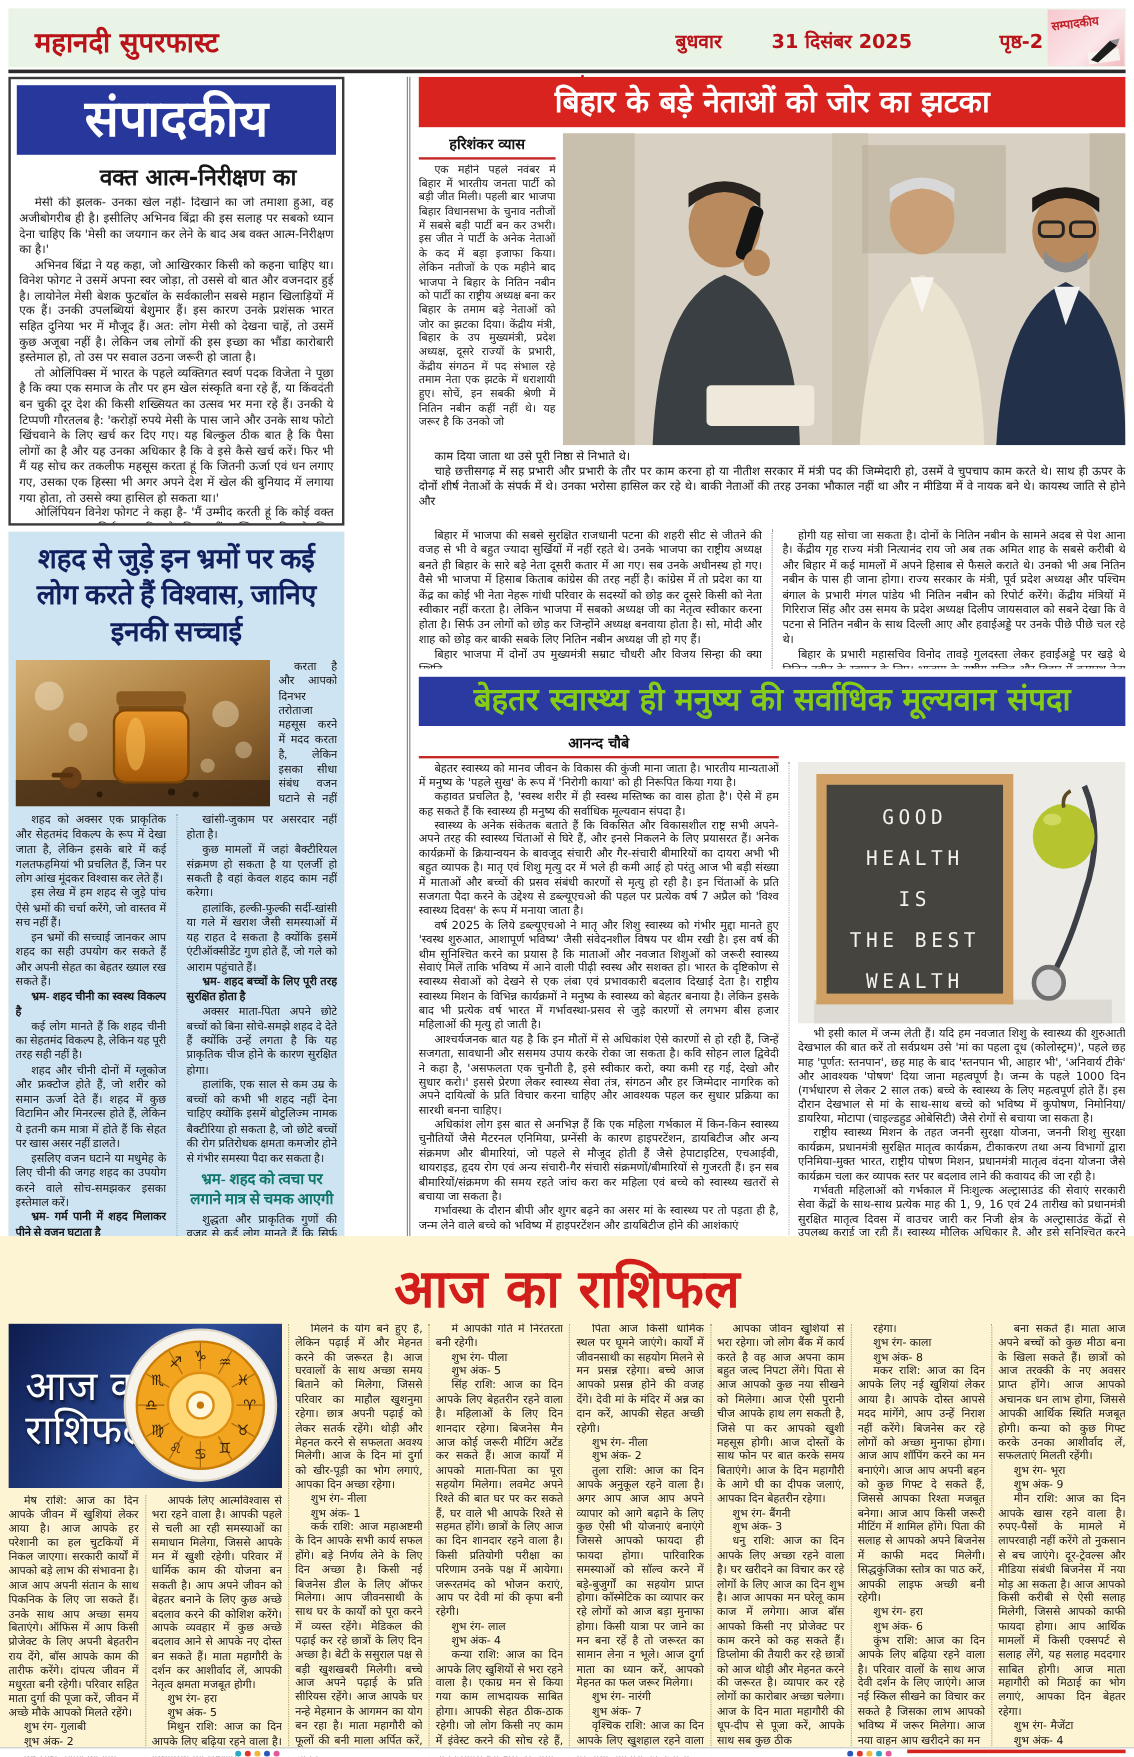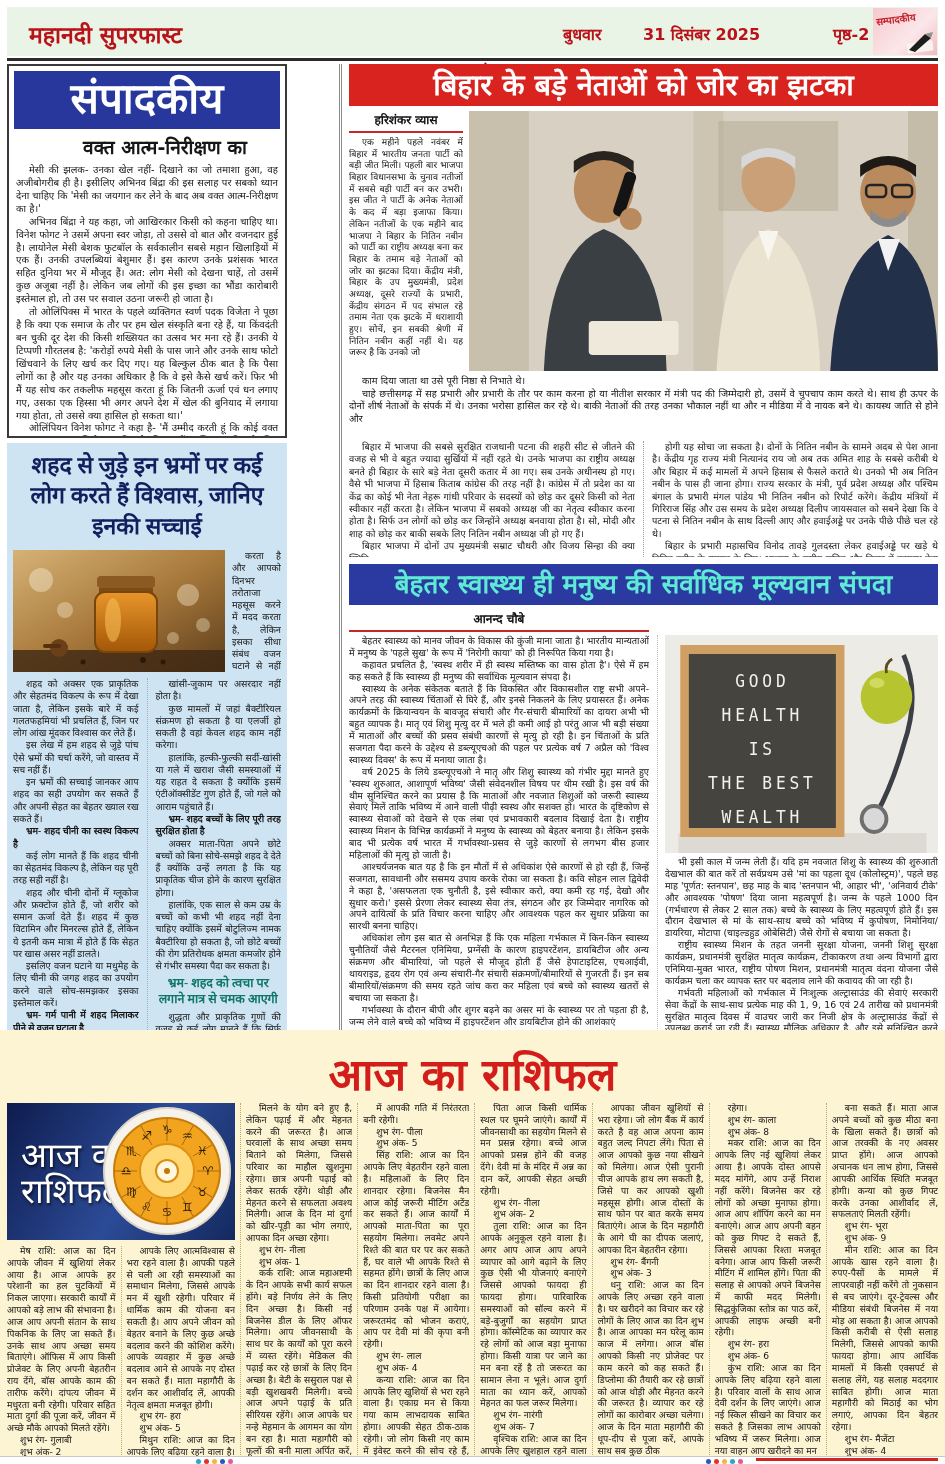--- a/index.html
+++ b/index.html
@@ -38,35 +38,35 @@
   .honey-img{width:212px;height:122px;flex:none;}
   .honey-lead{flex:1;min-width:0;}
   .honey-lead p{font-size:9.3px;}
   .honey-cols{display:flex;gap:8px;margin-top:6px;height:396px;}
   .hcol{flex:1;min-width:0;}
   .hcol p{font-size:9.3px;}
   .hcol + .hcol{border-left:1px dotted #9ab2c4;padding-left:8px;}
 
   
   .col-right{position:absolute;left:339px;top:64px;width:599px;height:966px;border-left:3px double #8a8a8a;padding-left:7px;overflow:hidden;}
-  .red-banner{height:42px;background:#d8231f;color:#fff;font-weight:bold;font-size:29px;text-align:center;line-height:42px;}
+  .red-banner{height:42px;background:#d8231f;color:#fff;font-weight:bold;font-size:25px;text-align:center;line-height:42px;}
   .bihar-row{display:flex;gap:6px;margin-top:5px;height:260px;}
   .bihar-left{width:114px;flex:none;display:flex;flex-direction:column;}
   .byline{font-weight:bold;font-size:12px;text-align:center;border-bottom:2.5px solid #c62828;padding-bottom:3px;margin-bottom:4px;color:#111;}
   .bihar-left .body{flex:1;min-height:0;}
   .bihar-left .body p{font-size:9px;line-height:1.3;}
   .photo-pol{flex:1;min-width:0;}
   .bihar-full{margin-top:4px;height:64px;}
   .bihar-full p{font-size:9.6px;}
   .two-col{display:flex;gap:8px;margin-top:2px;height:116px;}
   .tc{flex:1;min-width:0;}
   .tc p{font-size:9.4px;}
   .tc + .tc{border-left:1px dotted #999;padding-left:8px;}
 
-  .blue-banner{margin-top:7px;height:41px;background:#2b3aa0;color:#5eead4;font-weight:bold;font-size:26px;text-align:center;line-height:41px;}
+  .blue-banner{margin-top:7px;height:41px;background:#2b3aa0;color:#84cc16;font-weight:bold;font-size:26px;text-align:center;line-height:41px;}
   .byline.hb{width:300px;margin:5px 0 3px;}
   .health-row{display:flex;gap:8px;margin-top:2px;height:404px;}
   .health-left{width:300px;flex:none;}
   .health-left p{font-size:9.3px;line-height:1.28;}
   .health-right{flex:1;min-width:0;display:flex;flex-direction:column;border-left:1px dotted #bbb;padding-left:7px;}
   .board-img{width:100%;height:218px;flex:none;}
   .health-right .body{flex:1;min-height:0;margin-top:3px;}
   .health-right .body p{font-size:9.3px;line-height:1.28;}
 
   

